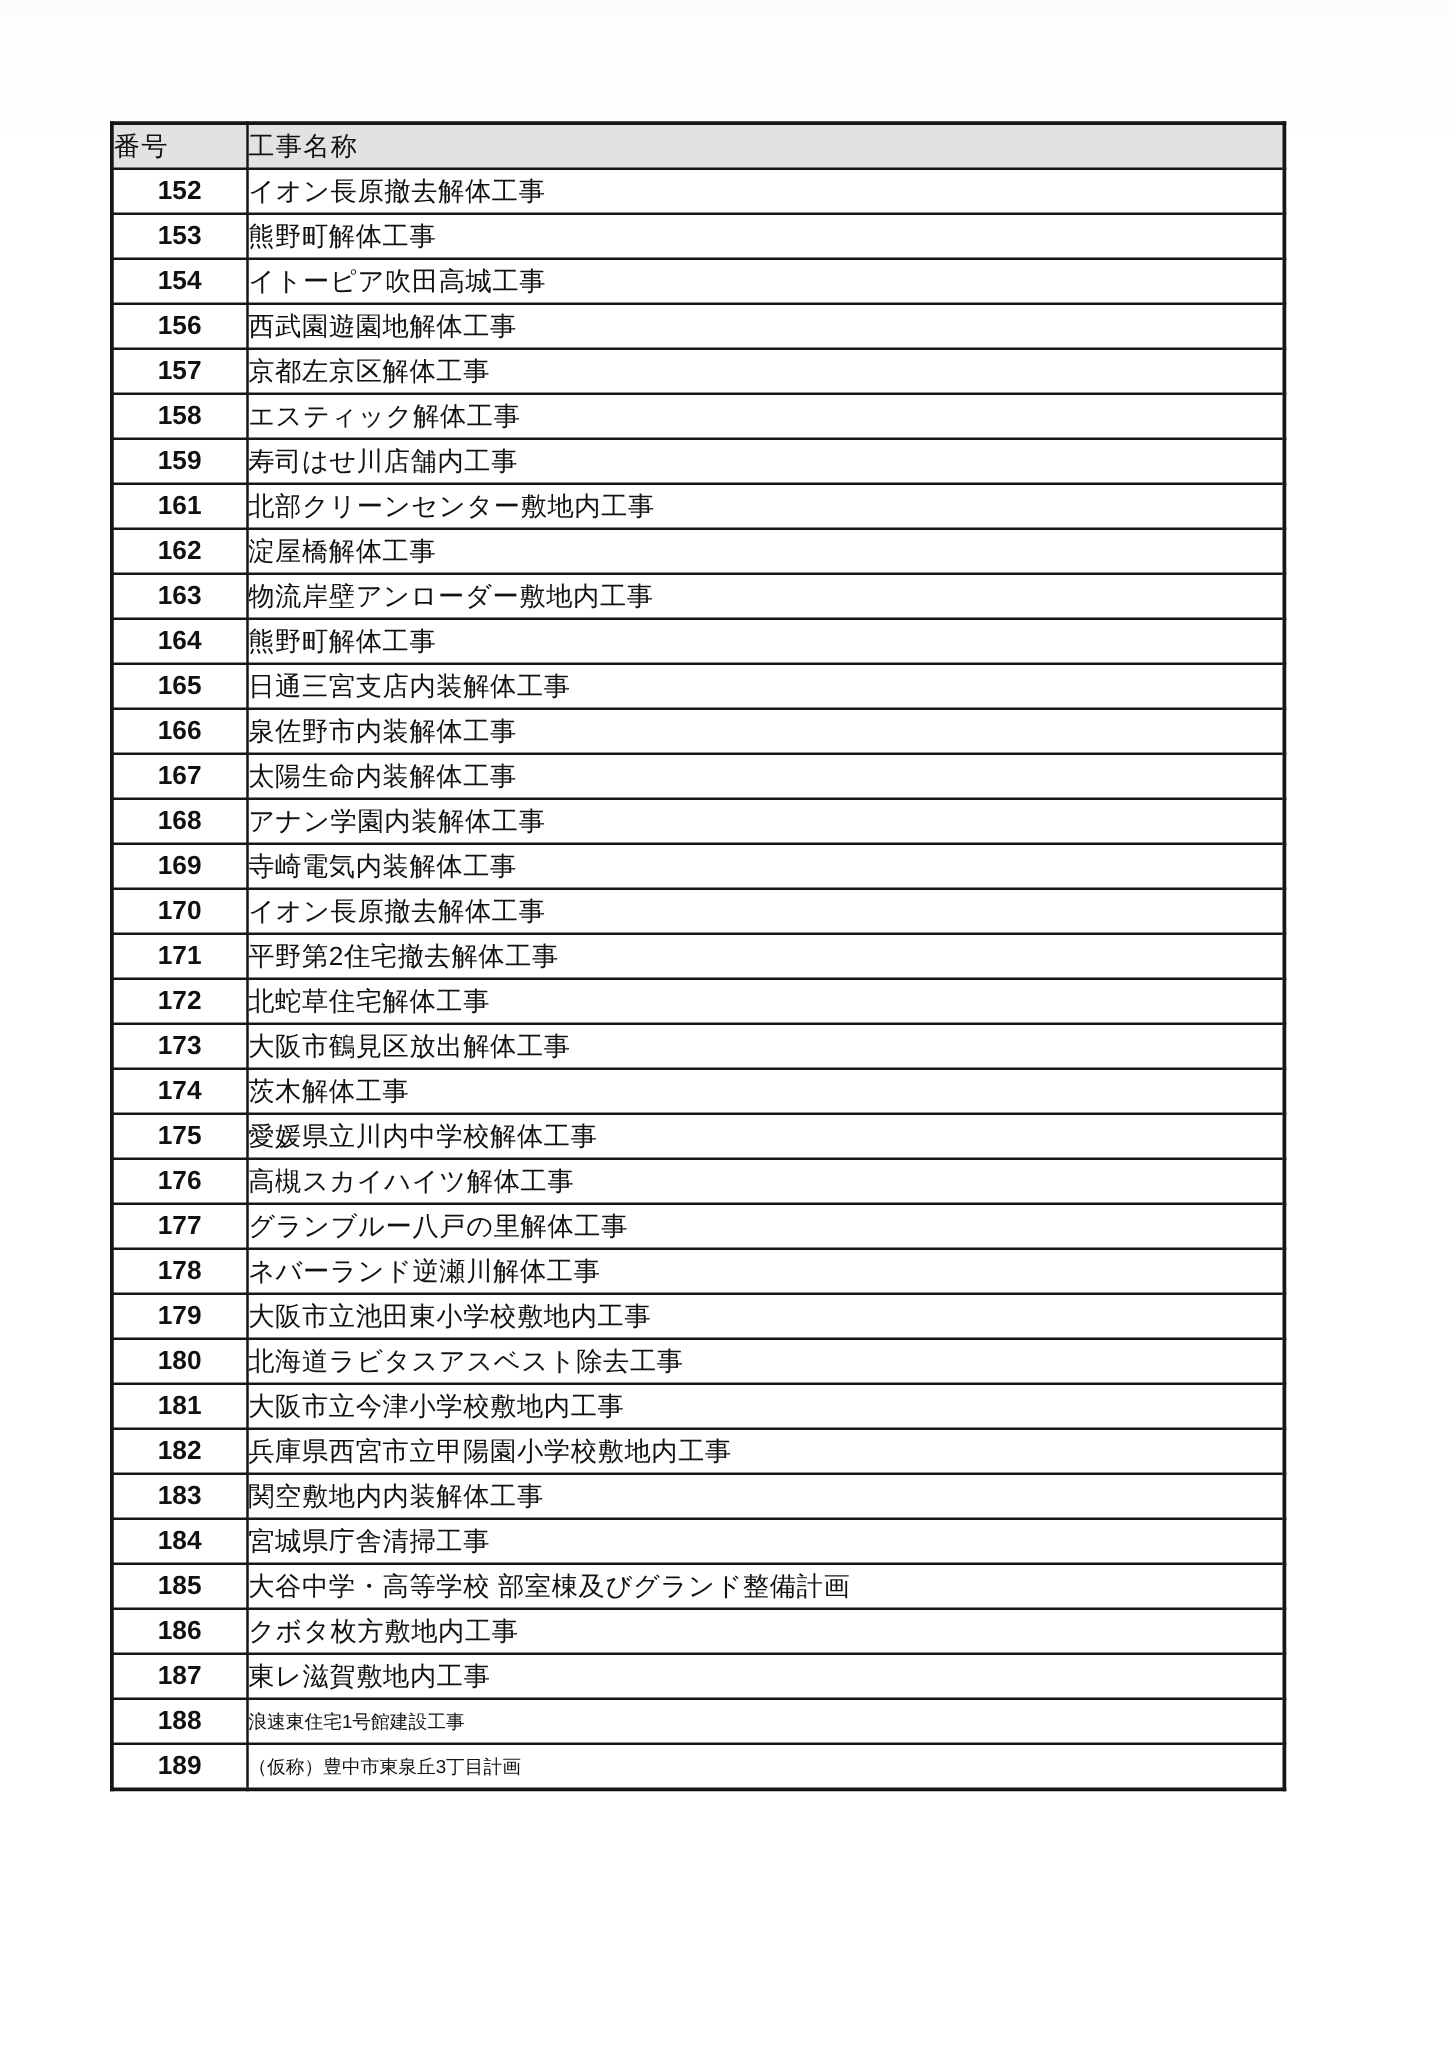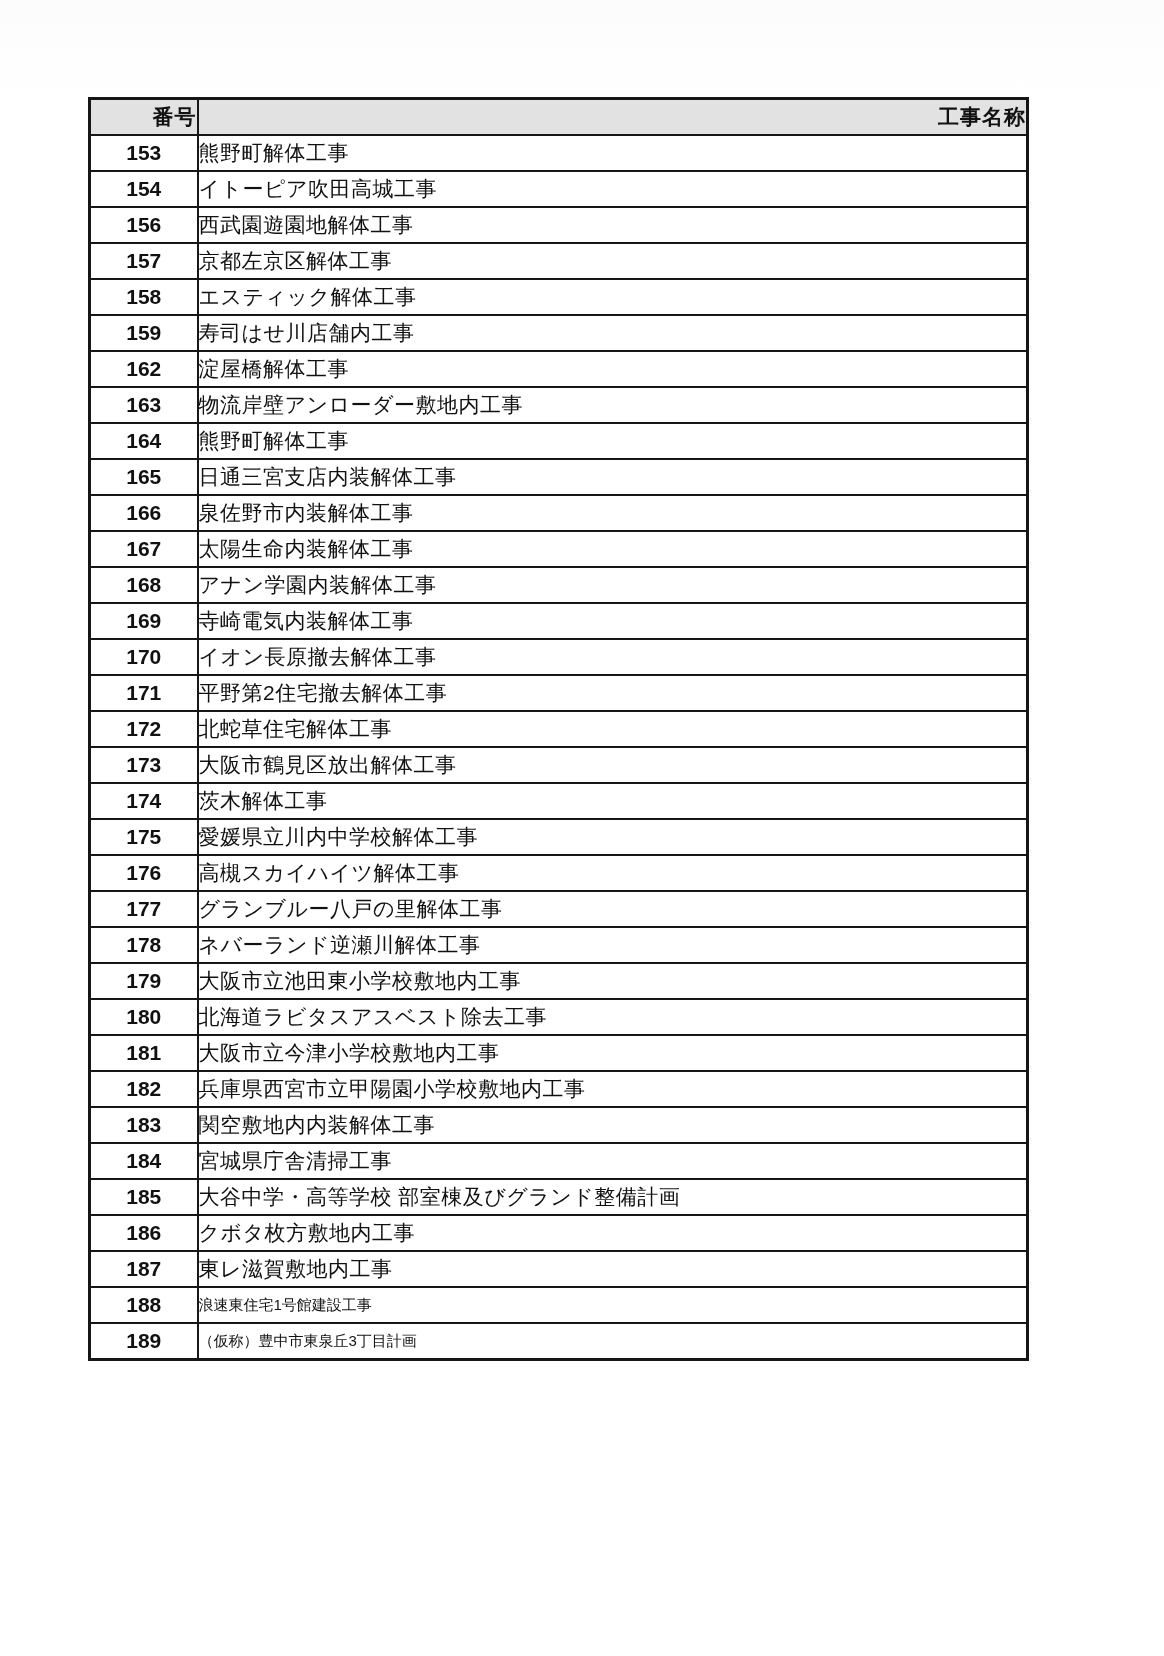--- a/index.html
+++ b/index.html
@@ -39,22 +39,22 @@
     border: 2px solid #161616;
     height: 34px;
     padding: 0;
     vertical-align: middle;
     overflow: hidden;
     white-space: nowrap;
   }
   table.construction-table thead th {
     background: #e2e2e2;
     font-size: 21px;
-    font-weight: bold;
-    text-align: right;
+    font-weight: normal;
+    text-align: left;
     letter-spacing: 1px;
   }
   td.cell-no {
     font-size: 21px;
     font-weight: bold;
     text-align: center;
     font-family: "Liberation Sans", "DejaVu Sans", sans-serif;
   }
   td.cell-name {
     font-size: 21px;
@@ -78,20 +78,24 @@
       <col class="col-name">
     </colgroup>
     <thead>
       <tr>
         <th>番号</th>
         <th>工事名称</th>
       </tr>
     </thead>
     <tbody>
         <tr>
+          <td class="cell-no">152</td>
+          <td class="cell-name">イオン長原撤去解体工事</td>
+        </tr>
+        <tr>
           <td class="cell-no">153</td>
           <td class="cell-name">熊野町解体工事</td>
         </tr>
         <tr>
           <td class="cell-no">154</td>
           <td class="cell-name">イトーピア吹田高城工事</td>
         </tr>
         <tr>
           <td class="cell-no">156</td>
           <td class="cell-name">西武園遊園地解体工事</td>
@@ -100,20 +104,24 @@
           <td class="cell-no">157</td>
           <td class="cell-name">京都左京区解体工事</td>
         </tr>
         <tr>
           <td class="cell-no">158</td>
           <td class="cell-name">エスティック解体工事</td>
         </tr>
         <tr>
           <td class="cell-no">159</td>
           <td class="cell-name">寿司はせ川店舗内工事</td>
+        </tr>
+        <tr>
+          <td class="cell-no">161</td>
+          <td class="cell-name">北部クリーンセンター敷地内工事</td>
         </tr>
         <tr>
           <td class="cell-no">162</td>
           <td class="cell-name">淀屋橋解体工事</td>
         </tr>
         <tr>
           <td class="cell-no">163</td>
           <td class="cell-name">物流岸壁アンローダー敷地内工事</td>
         </tr>
         <tr>

